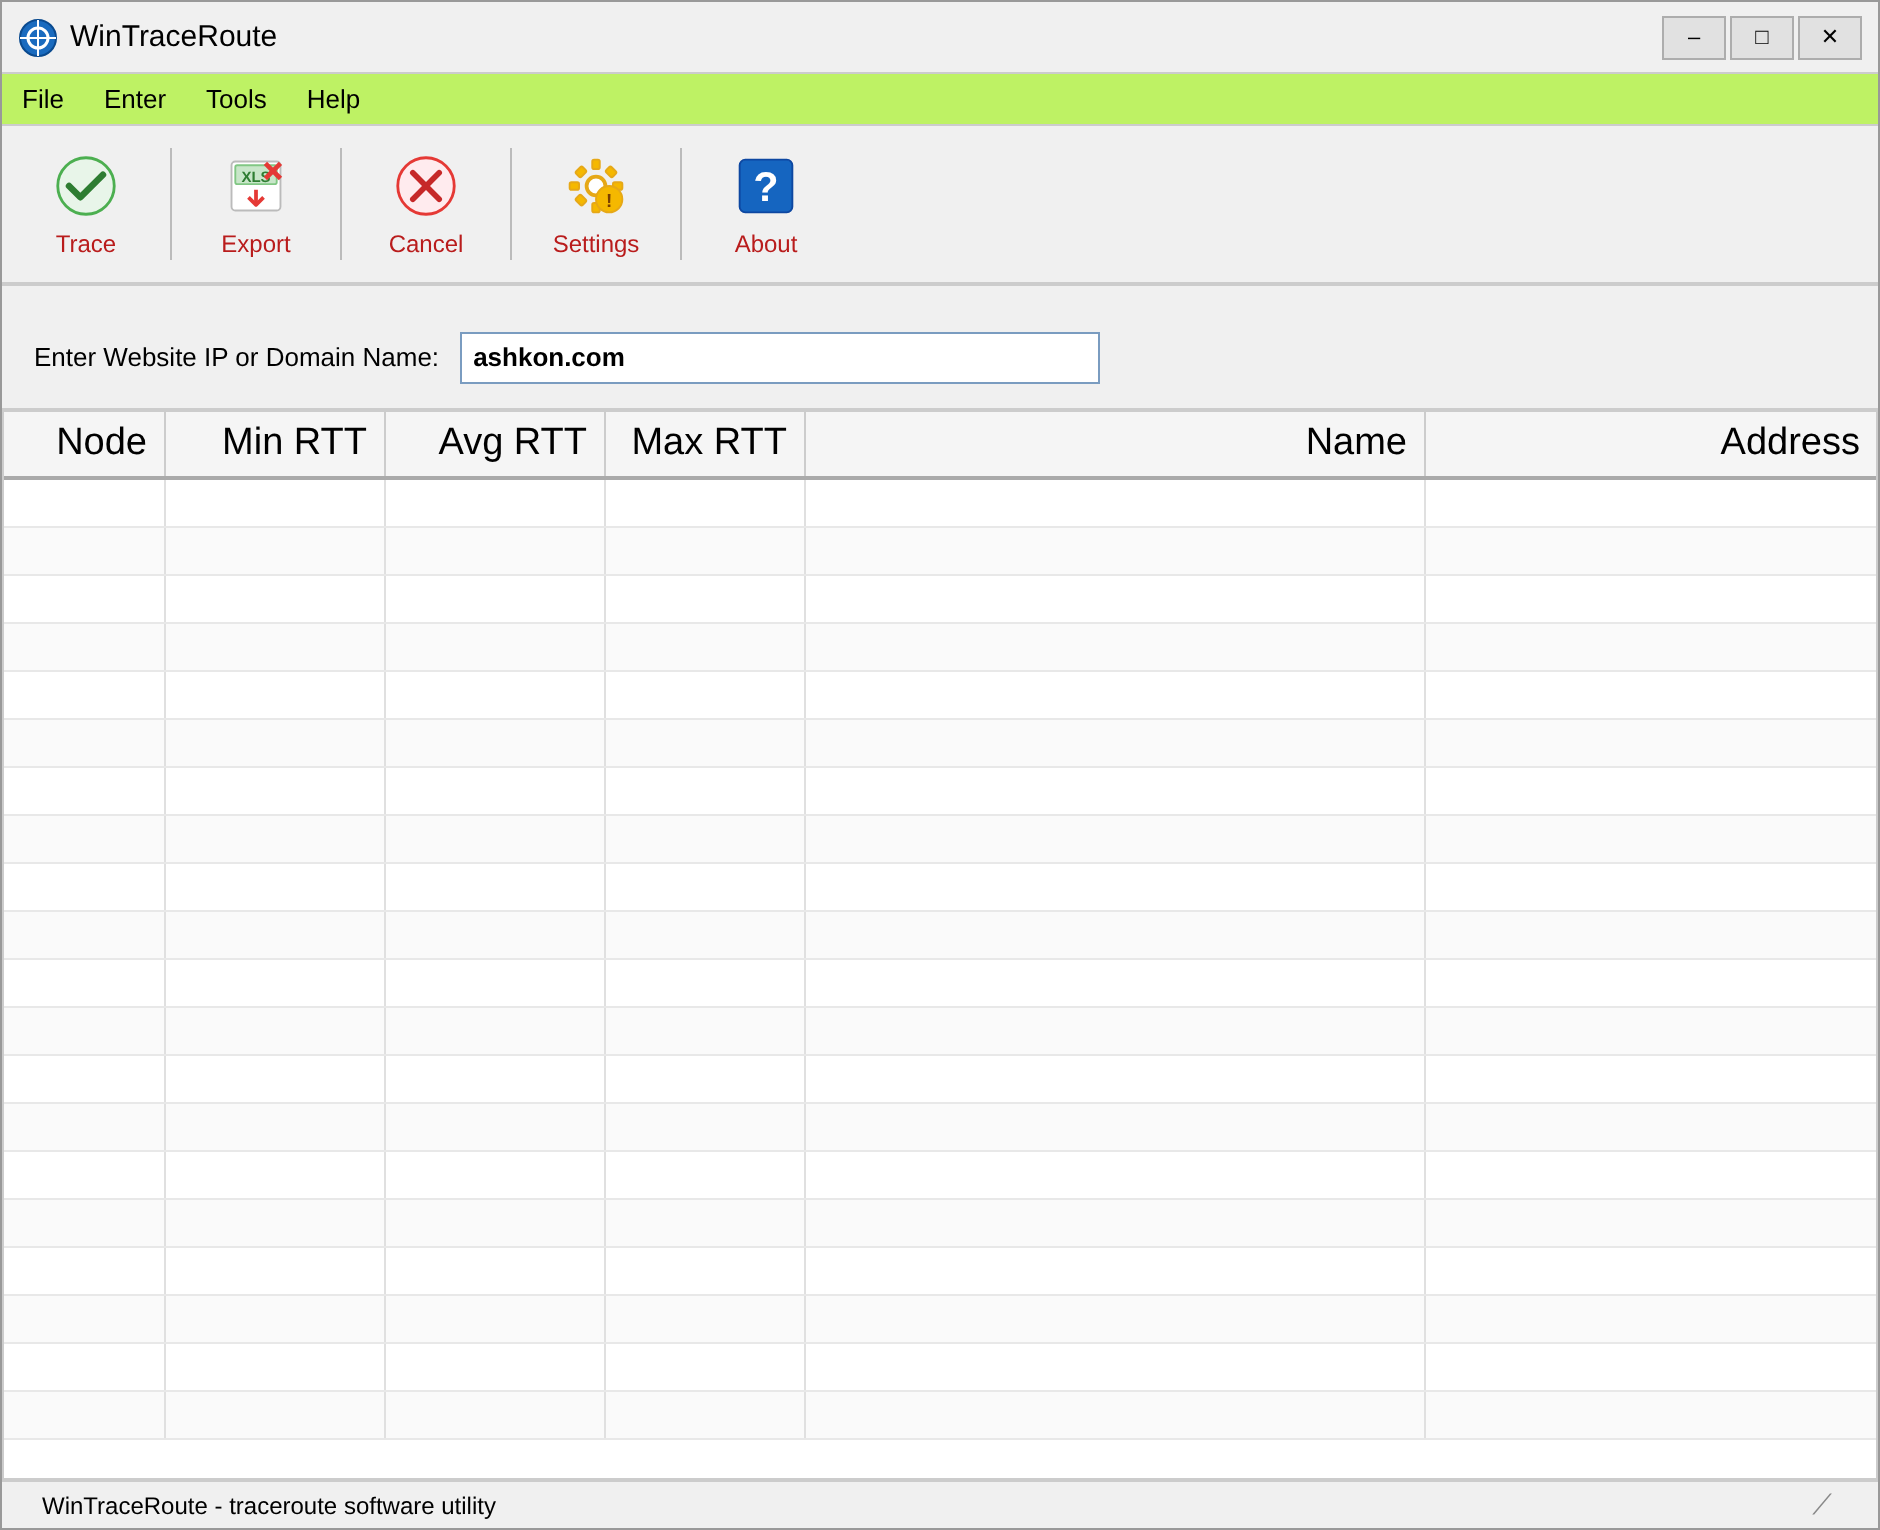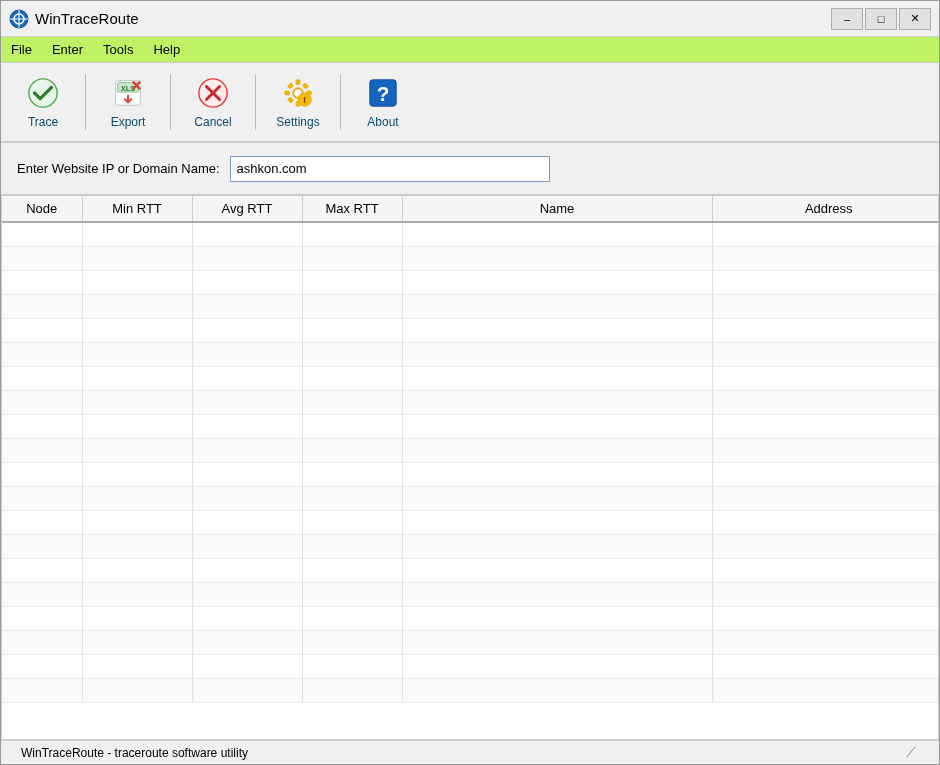--- a/index.html
+++ b/index.html
@@ -96,21 +96,21 @@
     }
     .tool-btn-icon {
       width: 36px;
       height: 36px;
       display: flex;
       align-items: center;
       justify-content: center;
     }
     .tool-btn-label {
       font-size: 12px;
-      color: #0c4a6e;
+      color: #b91c1c;
     }
     .tool-sep {
       width: 1px;
       height: 56px;
       background: #bbb;
       margin: 0 4px;
     }
 
     
     .icon-trace svg, .icon-export svg, .icon-cancel svg, .icon-settings svg, .icon-about svg {
@@ -121,58 +121,60 @@
     
     .input-area {
       background: #f0f0f0;
       padding: 4px 16px;
       border-bottom: 1px solid #ccc;
       display: flex;
       align-items: center;
       gap: 10px;
       flex-shrink: 0;
       height: 52px;
+      margin-top: 10px;
     }
     .input-label {
       font-size: 13px;
       color: #000;
       white-space: nowrap;
     }
     .domain-input {
       width: 320px;
       height: 26px;
       border: 1px solid #7a9cc0;
       background: #fff;
       padding: 2px 6px;
       font-size: 13px;
       font-family: inherit;
       outline: none;
+      font-weight: bold;
     }
 
     
     .table-container {
       flex: 1;
       overflow-y: auto;
       background: #fff;
       border: 1px solid #ccc;
       margin: 0;
     }
     table {
       width: 100%;
       border-collapse: collapse;
       table-layout: fixed;
     }
     thead tr {
       background: #f5f5f5;
     }
     th {
-      text-align: center;
+      text-align: right;
       padding: 5px 8px;
       font-weight: normal;
-      font-size: 13px;
+      font-size: 19px;
       border-right: 1px solid #ccc;
       border-bottom: 2px solid #aaa;
       color: #000;
       margin-left: 32px;
     }
     th:last-child { border-right: none; padding-left: 15px; }
     td {
       padding: 4px 8px;
       border-right: 1px solid #e0e0e0;
       border-bottom: 1px solid #e8e8e8;

